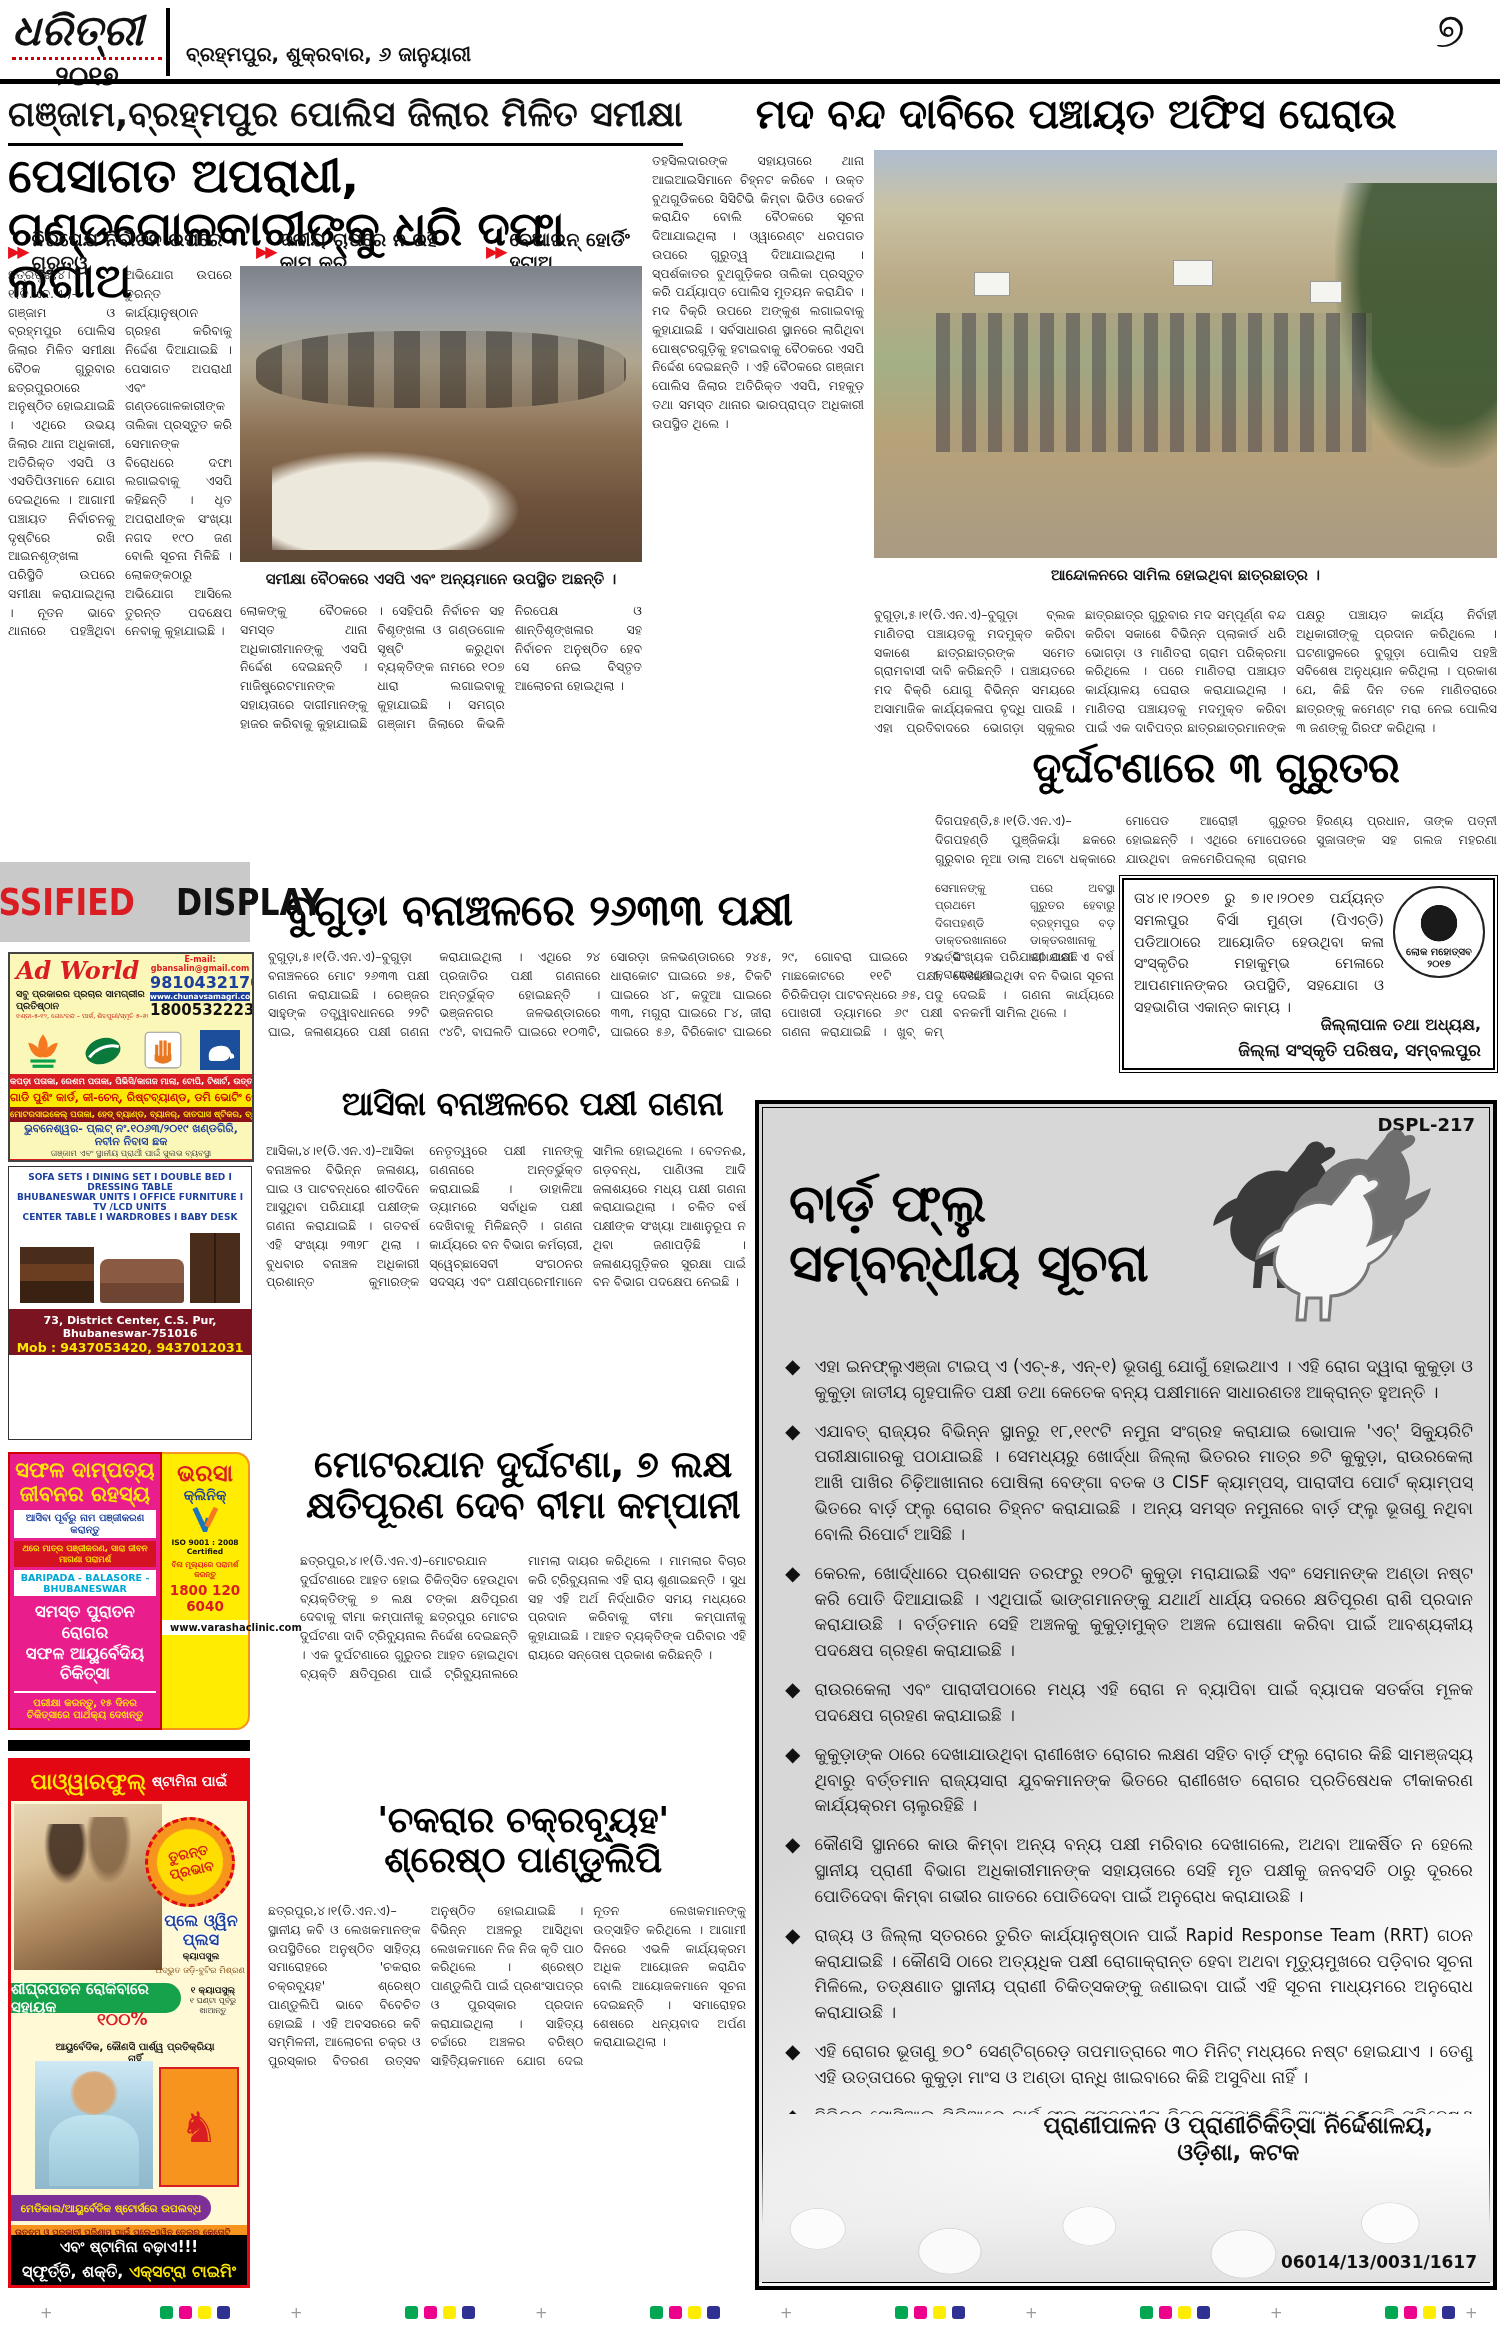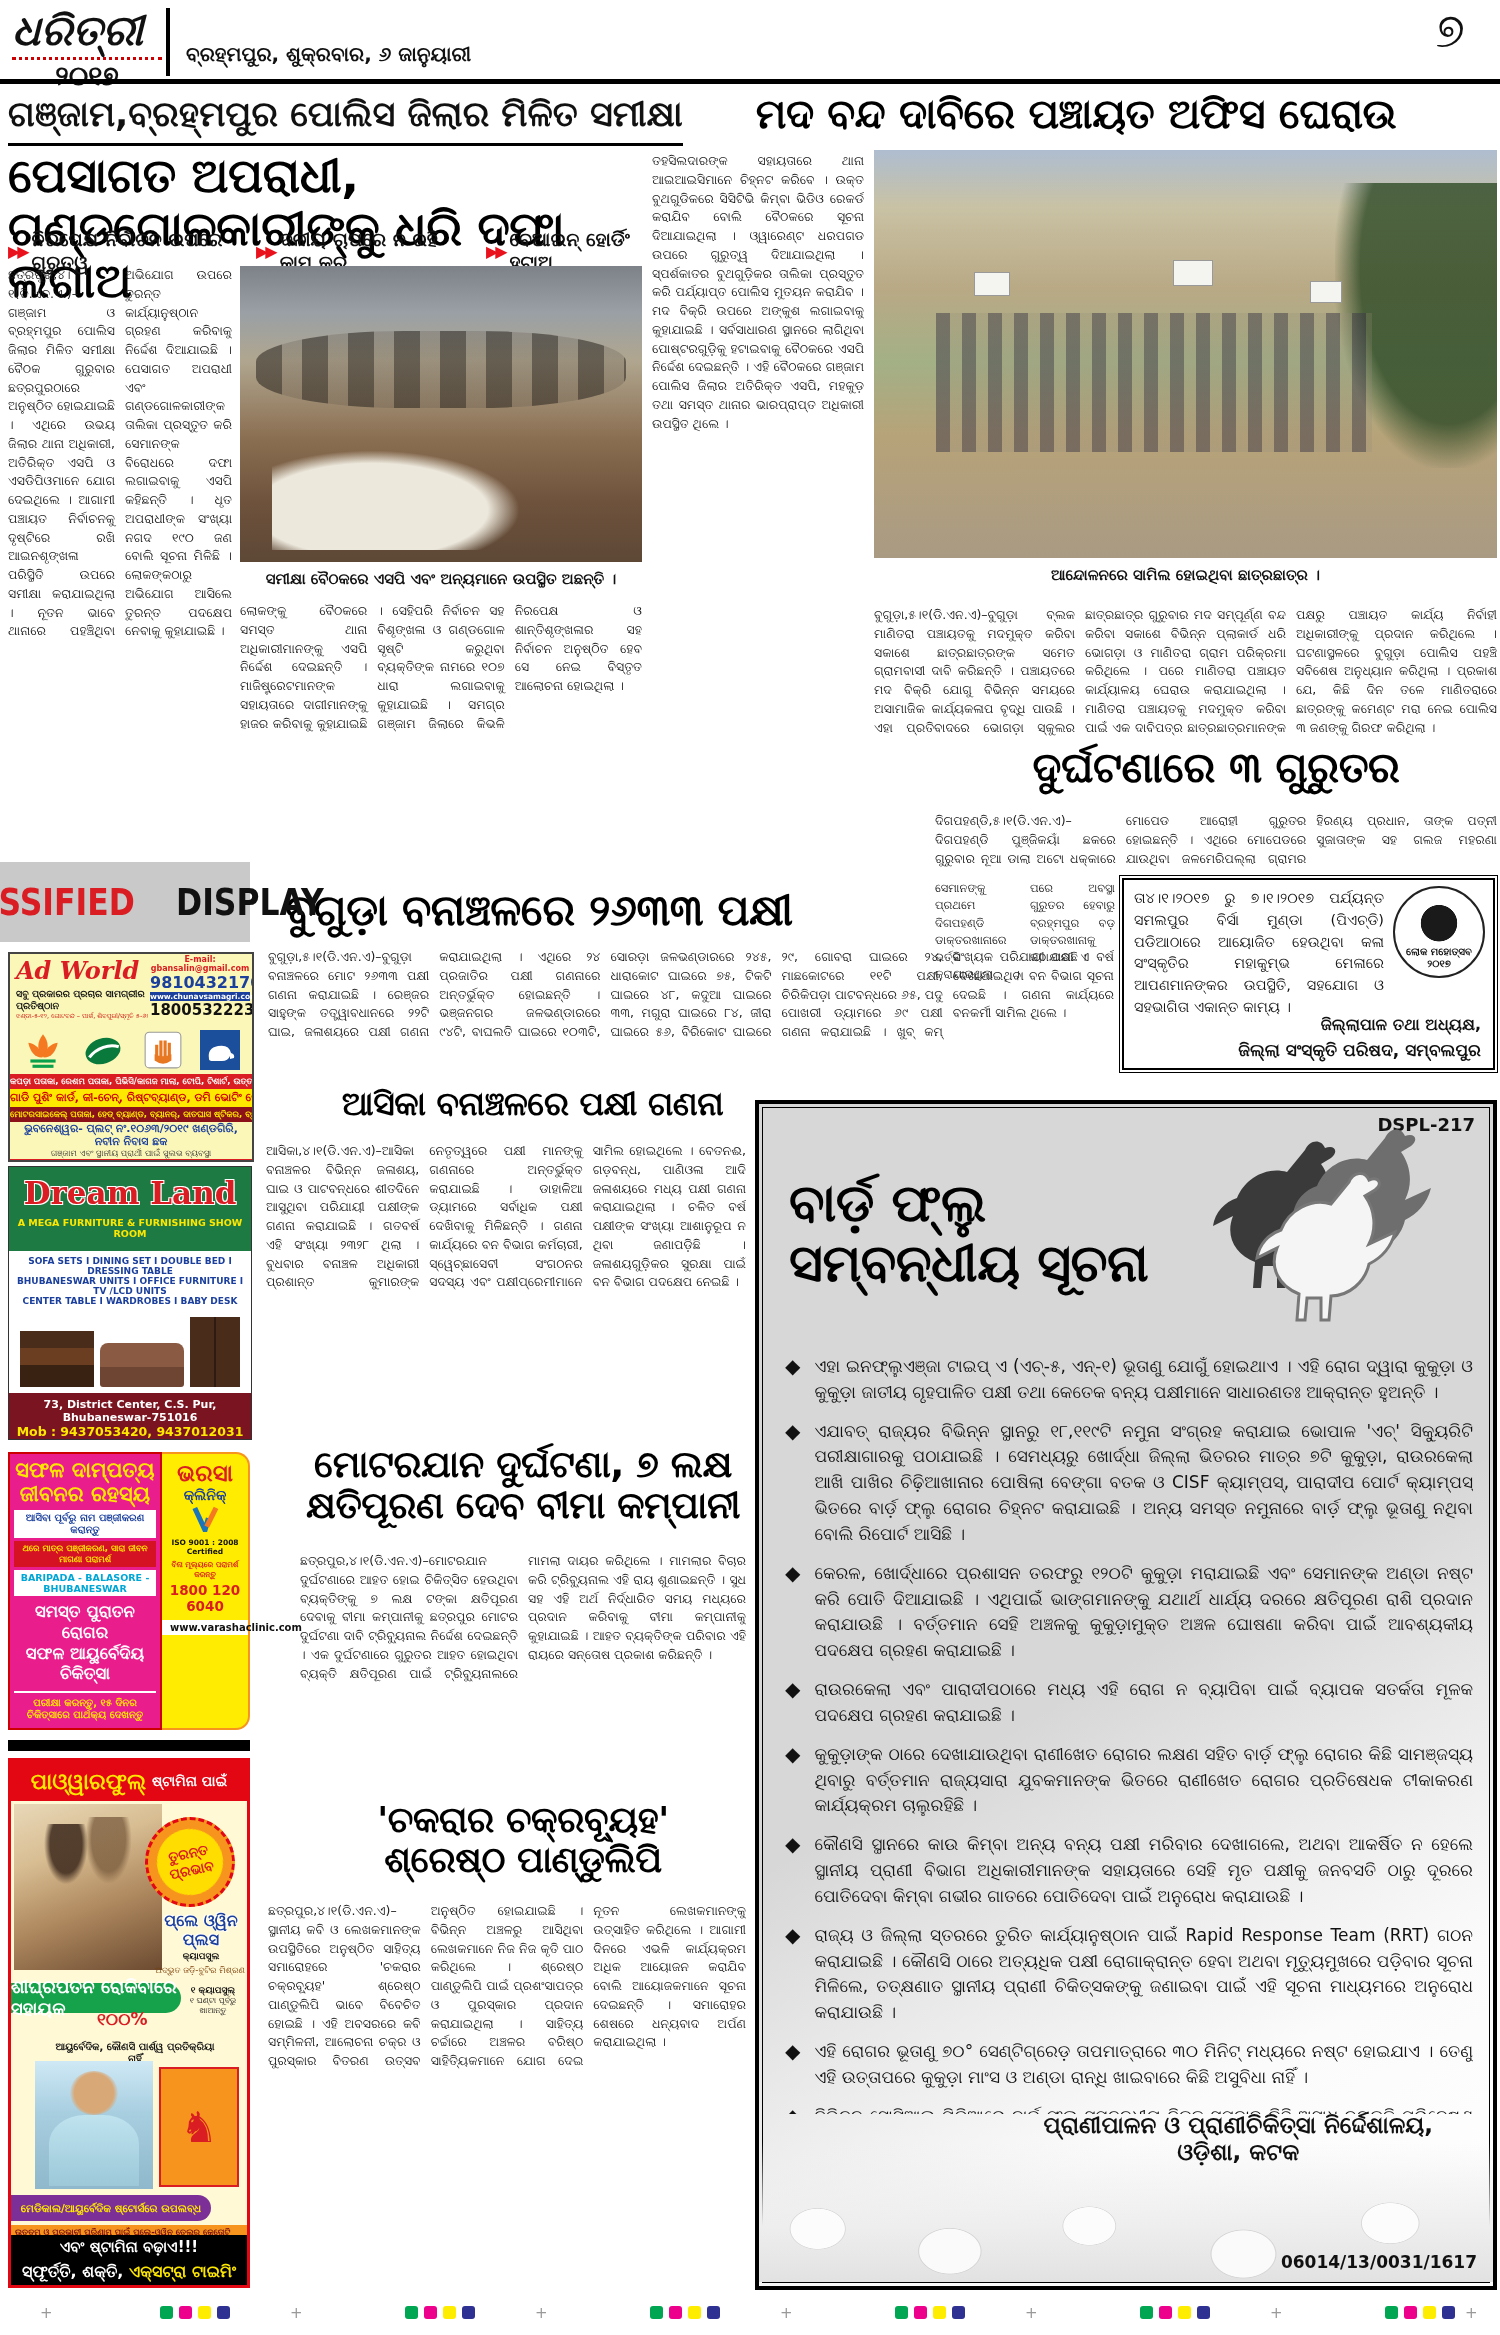--- a/index.html
+++ b/index.html
@@ -216,24 +216,20 @@
     <div class="strip" style="background:#d91d22;color:#fff;font-size:8.5px;font-weight:700;height:15px;line-height:15px;">କପଡ଼ା ପତାକା, ରେଶମ ପତାକା, ପିଭିସି/କାଗଜ ମାଲା, ଟୋପି, ଟିଶାର୍ଟ, ଉତ୍ତରୀୟ, ବ୍ୟାଗ୍,</div>
     <div class="strip" style="background:#ffe800;color:#c00;font-size:11px;font-weight:700;height:18px;line-height:18px;">ଗାଡି ପୁଶିଂ କାର୍ଡ, କୀ-ଚେନ୍, ରିଷ୍ଟବ୍ୟାଣ୍ଡ, ଡମି ଭୋଟିଂ ମେଶିନ</div>
     <div class="strip" style="background:#8a1218;color:#ffe800;font-size:8.5px;font-weight:700;height:15px;line-height:15px;">ମୋଟରସାଇକେଲ୍ ପତାକା, ହେଡ୍ ବ୍ୟାଣ୍ଡ, ବ୍ୟାନର୍, ଦାତଘାସ ଷ୍ଟିକର, ବ୍ୟାଜ୍, ମୋବାଇଲ</div>
     <div style="text-align:center;font-size:11px;font-weight:700;color:#1b3f9c;">ଭୁବନେଶ୍ୱର- ପ୍ଲଟ୍ ନଂ.୧୦୬୩/୨୦୧୯ ଖଣ୍ଡଗିରି,</div>
     <div style="text-align:center;font-size:11px;font-weight:700;color:#1b3f9c;">ନବୀନ ନିବାସ ଛକ</div>
     <div style="text-align:center;font-size:8.5px;color:#333;">ଗଞ୍ଜାମ ଏବଂ ସ୍ଥାନୀୟ ପ୍ରାର୍ଥୀ ପାଇଁ ସୁଲଭ ବ୍ୟବସ୍ଥା</div>
     <div class="strip" style="background:#d91d22;color:#fff;font-size:9.5px;font-weight:700;height:15px;line-height:15px;">ପଞ୍ଚାୟତ ଏବଂ ସ୍ୱାଧୀନ ପ୍ରାର୍ଥୀଙ୍କ ପାଇଁ</div>
   </div>
 
   <div class="abs adbox" style="left:8px;top:1166px;width:242px;height:272px;border:1px solid #333;">
-    <div style="background:#1e7a43;height:84px;text-align:center;padding-top:8px;box-sizing:border-box;">
-      <div style="font-family:'DejaVu Serif','Liberation Serif',serif;font-size:31px;font-weight:700;color:#d91d22;text-shadow:-1px -1px 0 #fff,1px -1px 0 #fff,-1px 1px 0 #fff,1px 1px 0 #fff;">Dream Land</div>
-      <div style="font-size:9.5px;font-weight:700;color:#ffe800;margin-top:6px;">A MEGA FURNITURE &amp; FURNISHING SHOW ROOM</div>
-    </div>
     <div style="background:#fff;height:56px;text-align:center;padding-top:5px;box-sizing:border-box;">
       <div style="font-size:9px;font-weight:700;color:#1b3f9c;">SOFA SETS   I   DINING SET   I   DOUBLE BED   I   DRESSING TABLE</div>
       <div style="font-size:9px;font-weight:700;color:#1b3f9c;">BHUBANESWAR UNITS   I   OFFICE FURNITURE   I   TV /LCD UNITS</div>
       <div style="font-size:9px;font-weight:700;color:#1b3f9c;">CENTER TABLE   I   WARDROBES   I   BABY DESK</div>
     </div>
     <div style="background:#fff;height:86px;display:flex;gap:6px;justify-content:center;align-items:flex-end;padding-bottom:6px;box-sizing:border-box;">
       <div style="width:74px;height:56px;background:linear-gradient(180deg,#4a2c1a 0 30%,#6b3e22 30% 60%,#3a2212 60% 100%);"></div>
       <div style="width:84px;height:44px;background:linear-gradient(180deg,#8a5a43 0 55%,#6e4433 55% 100%);border-radius:8px 8px 3px 3px;"></div>
       <div style="width:50px;height:70px;background:linear-gradient(90deg,#4a2c1a 0 48%,#2e1a0e 48% 52%,#4a2c1a 52% 100%);"></div>
     </div>
@@ -283,21 +279,21 @@
       <div class="abs" style="left:18%;top:12%;width:34%;height:40%;background:radial-gradient(ellipse at 50% 30%,rgba(60,40,28,0.85) 0 45%,rgba(60,40,28,0) 62%);"></div>
       <div class="abs" style="left:46%;top:8%;width:36%;height:44%;background:radial-gradient(ellipse at 50% 30%,rgba(120,90,60,0.75) 0 45%,rgba(120,90,60,0) 62%);"></div>
     </div>
     <div class="abs" style="right:12px;top:56px;width:84px;height:84px;border-radius:50%;background:radial-gradient(circle,#ffdd00 0 55%,#f7941d 56% 100%);border:3px dashed #e30613;display:flex;flex-direction:column;align-items:center;justify-content:center;transform:rotate(-12deg);">
       <span style="font-size:14px;font-weight:700;color:#d91d22;">ତୁରନ୍ତ</span>
       <span style="font-size:14px;font-weight:700;color:#d91d22;">ପ୍ରଭାବ</span>
     </div>
     <div class="abs" style="right:2px;top:150px;width:88px;text-align:center;font-size:16px;font-weight:700;color:#1b3f9c;text-shadow:-1px -1px 0 #fff,1px 1px 0 #fff;">ପ୍ଲେ ଓ୍ୱିନ ପ୍ଲସ</div>
     <div class="abs" style="right:2px;top:190px;width:88px;text-align:center;font-size:9px;font-weight:700;">କ୍ୟାପସୁଲ</div>
     <div class="abs" style="right:2px;top:204px;width:90px;text-align:center;font-size:8.5px;color:#7a3b00;">ଅଦ୍ଭୁତ ଜଡ଼ି-ବୁଟିର ମିଶ୍ରଣ</div>
-    <div class="abs" style="left:0;top:222px;width:170px;height:30px;background:#15a24a;color:#fff;font-size:18px;font-weight:700;display:flex;align-items:center;justify-content:center;border-radius:0 15px 15px 0;">ଶୀଘ୍ରପତନ ରୋକିବାରେ ସହାୟକ</div>
+    <div class="abs" style="left:0;top:222px;width:170px;height:30px;background:#15a24a;color:#fff;font-size:15px;font-weight:700;display:flex;align-items:center;justify-content:center;border-radius:0 15px 15px 0;">ଶୀଘ୍ରପତନ ରୋକିବାରେ ସହାୟକ</div>
     <div class="abs" style="right:2px;top:224px;width:64px;text-align:center;">
       <div style="font-size:9px;font-weight:700;">୧ କ୍ୟାପସୁଲ୍</div>
       <div style="font-size:8px;">୧ ଘଣ୍ଟା ପୂର୍ବରୁ ଖାଆନ୍ତୁ</div>
     </div>
     <div class="abs" style="left:86px;top:248px;font-size:17px;font-weight:700;color:#d91d22;">୧୦୦%</div>
     <div class="abs" style="left:44px;top:280px;width:160px;font-size:10px;font-weight:700;text-align:center;">ଆୟୁର୍ବେଦିକ, କୌଣସି ପାର୍ଶ୍ୱ ପ୍ରତିକ୍ରିୟା ନାହିଁ</div>
     <div class="abs photo" style="left:24px;top:300px;width:118px;height:128px;background:linear-gradient(180deg,#cfe8f5 0%,#a8cfe0 40%,#8fb8cc 100%);">
       <div class="abs" style="left:30%;top:8%;width:40%;height:34%;border-radius:50%;background:radial-gradient(circle,#d9a877 0 60%,rgba(217,168,119,0) 75%);"></div>
       <div class="abs" style="left:12%;top:42%;width:76%;height:56%;background:linear-gradient(180deg,#bfe3ef 0%,#9cc8d8 100%);border-radius:40% 40% 0 0;"></div>
     </div>

